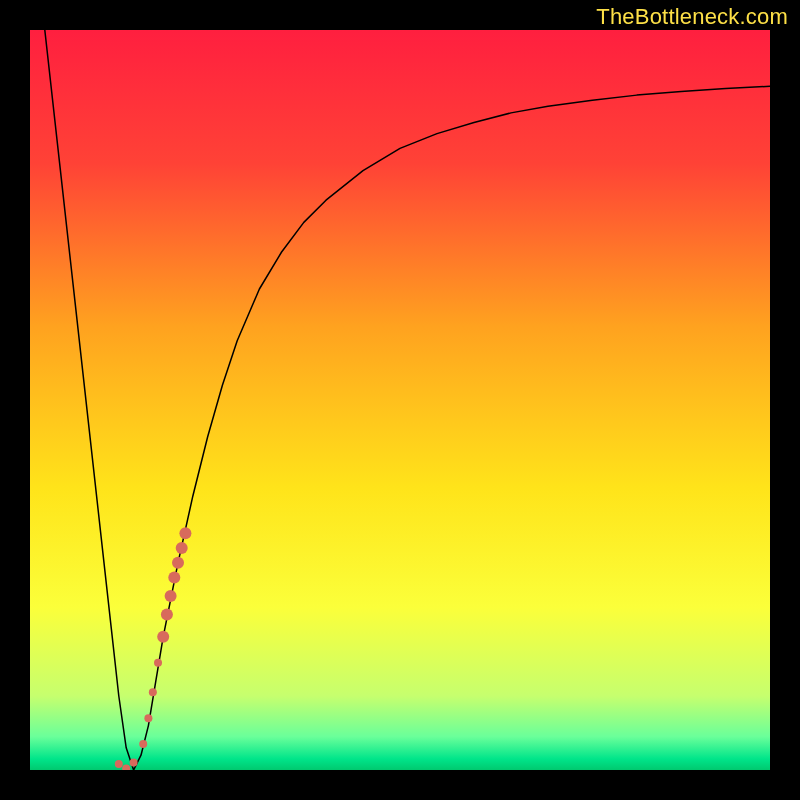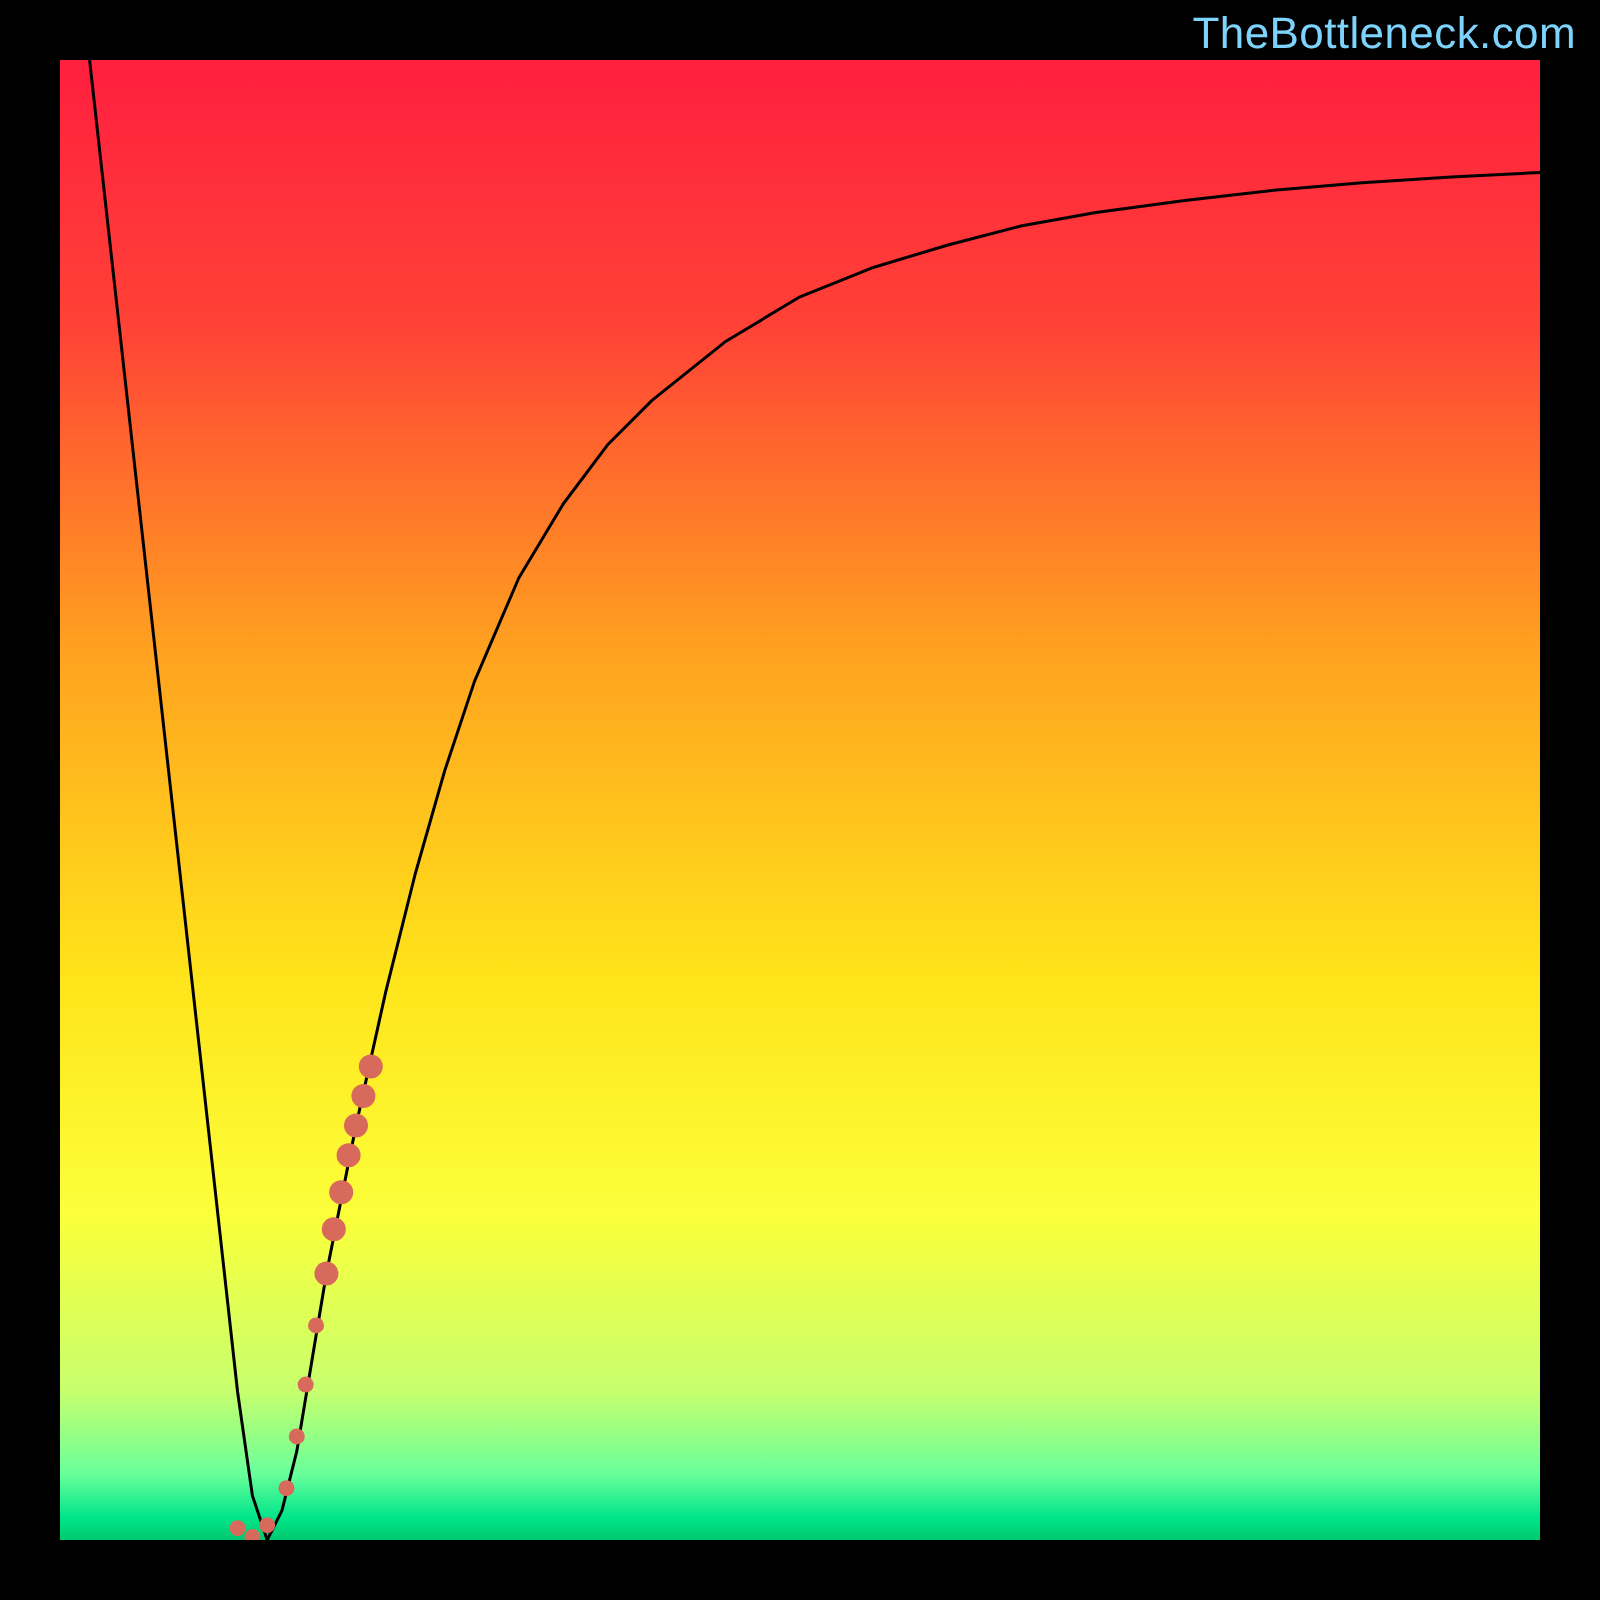--- a/index.html
+++ b/index.html
@@ -14,21 +14,21 @@
   .frame {
     position: relative;
     width: 800px;
     height: 800px;
     background: #000;
   }
   .watermark {
     position: absolute;
     top: 4px;
     right: 12px;
-    color: #7dd3fc;
+    color: #fde047;
     font-size: 22px;
     letter-spacing: 0.2px;
     font-weight: 400;
     z-index: 5;
   }
   .plot-outer {
     position: absolute;
     left: 30px;
     top: 30px;
     width: 740px;

